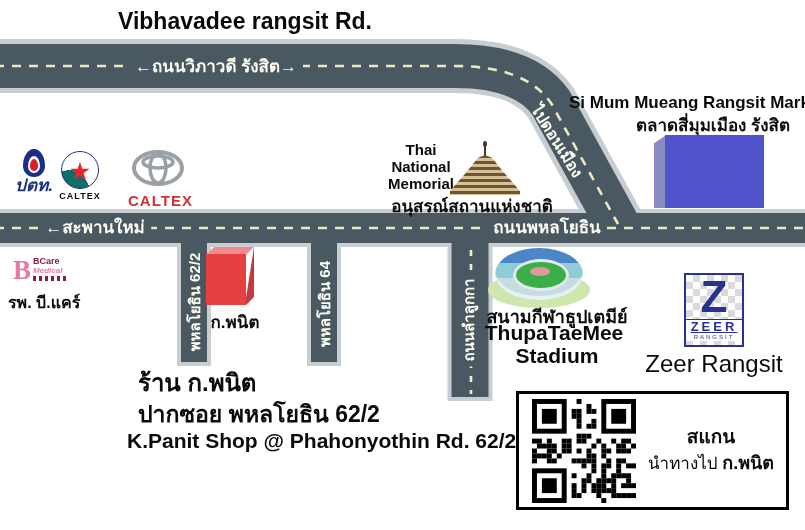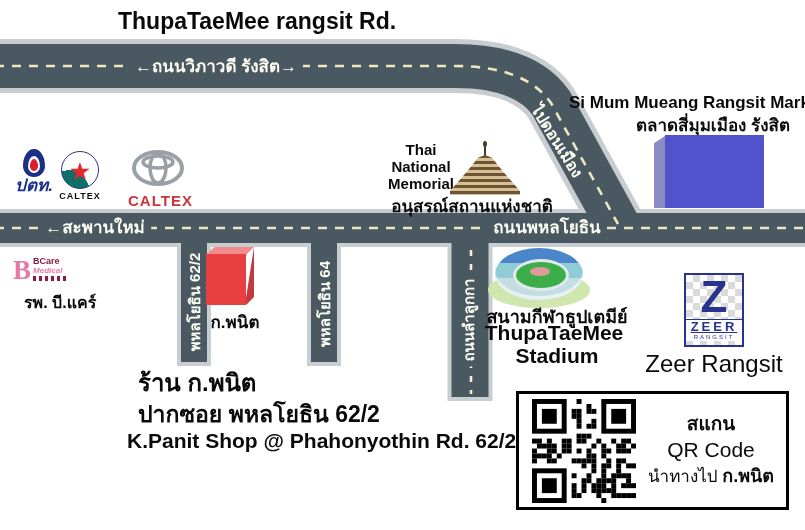--- a/index.html
+++ b/index.html
@@ -5,21 +5,21 @@
   :root{
     --road:#4a5961; --shoulder:#c7cdd0; --dash:#ece7c2;
     --market-blue:#5053cc; --market-side:#8a8cc4;
     --red:#e84040; --red-top:#f28c8c; --red-side:#c23a3c;
     --zeer:#27338f; --toyota:#cf3339; --caltex-teal:#0e6e68; --caltex-red:#e8272d;
     --ptt:#1b2f86; --pink:#e878a5; --pink-dark:#8a1b42;
   }
   html,body{margin:0;padding:0;background:#e9e9e9;}
   .map{position:relative;width:805px;height:530px;background:#ffffff;overflow:hidden;
        font-family:"Liberation Sans",sans-serif;color:#0a0a0a;}
-  .abs{position:absolute;margin-left:16px;}
+  .abs{position:absolute;}
   svg.roads{position:absolute;left:0;top:0;}
   .rlabel{position:absolute;transform:translate(-50%,-50%);white-space:nowrap;
           color:#fdfdf2;background:var(--road);font-weight:bold;font-size:17px;
           padding:0 6px;line-height:19px;}
   .rlabel.vert{transform:translate(-50%,-50%) rotate(-90deg);font-size:15px;padding:0 5px;}
   .rlabel.diag{transform:translate(-50%,-50%) rotate(58deg);background:transparent;font-size:16px;}
   .title{position:absolute;left:118px;top:8px;font-size:23px;font-weight:bold;white-space:nowrap;}
   .blk{position:absolute;transform:translateX(-50%);font-weight:bold;white-space:nowrap;text-align:center;}
   
   .mkt{position:absolute;left:654px;top:128px;width:110px;height:80px;}
@@ -112,21 +112,21 @@
     <path d="M 194 241 V 362" fill="none" stroke="#4a5961" stroke-width="26"></path>
     <path d="M 324 241 V 362" fill="none" stroke="#4a5961" stroke-width="26"></path>
     <path d="M 470 241 V 397" fill="none" stroke="#4a5961" stroke-width="37"></path>
     <path d="M -5 228 H 810" fill="none" stroke="#4a5961" stroke-width="30"></path>
 
     <path d="M -5 66 H 455 Q 525 66 551 103 L 618 224" fill="none" stroke="#ece7c2" stroke-width="2.6" stroke-dasharray="9 8"></path>
     <path d="M -5 228 H 810" fill="none" stroke="#ece7c2" stroke-width="2.6" stroke-dasharray="9 8"></path>
     <path d="M 471 250 V 394" fill="none" stroke="#f4efd2" stroke-width="2.6" stroke-dasharray="6 8"></path>
   </svg>
 
-  <div class="title">ThupaTaeMee rangsit Rd.</div>
+  <div class="title">Vibhavadee rangsit Rd.</div>
 
   <div class="rlabel" style="left:216px;top:66px;">←ถนนวิภาวดี รังสิต→</div>
   <div class="rlabel diag" style="left:557px;top:141px;">ไปดอนเมือง</div>
   <div class="rlabel" style="left:95px;top:227px;">←สะพานใหม่</div>
   <div class="rlabel" style="left:547px;top:227px;">ถนนพหลโยธิน</div>
   <div class="rlabel vert" style="left:194px;top:302px;">พหลโยธิน 62/2</div>
   <div class="rlabel vert" style="left:324px;top:304px;">พหลโยธิน 64</div>
   <div class="rlabel vert" style="left:468px;top:320px;">ถนนลำลูกกา</div>
 
   <div class="ptt">
@@ -337,20 +337,19 @@
           <rect x="9.904761904761905" y="9.904761904761905" width="14.857142857142858" height="14.857142857142858"></rect>
           <rect x="69.33333333333334" y="0" width="34.66666666666667" height="34.66666666666667"></rect>
           <rect fill="#fff" x="74.28571428571429" y="4.9523809523809526" width="24.761904761904763" height="24.761904761904763"></rect>
           <rect x="79.23809523809524" y="9.904761904761905" width="14.857142857142858" height="14.857142857142858"></rect>
           <rect x="0" y="69.33333333333334" width="34.66666666666667" height="34.66666666666667"></rect>
           <rect fill="#fff" x="4.9523809523809526" y="74.28571428571429" width="24.761904761904763" height="24.761904761904763"></rect>
           <rect x="9.904761904761905" y="79.23809523809524" width="14.857142857142858" height="14.857142857142858"></rect>
         </svg></div>
     <div class="qrtxt">
       <div class="l1">สแกน</div>
-      <div class="l2">QR Code</div>
       <div class="l3">
         <span>นำทางไป </span><b>ก.พนิต</b>
       </div>
     </div>
   </div>
 
 </div>
 
 </body></html>

